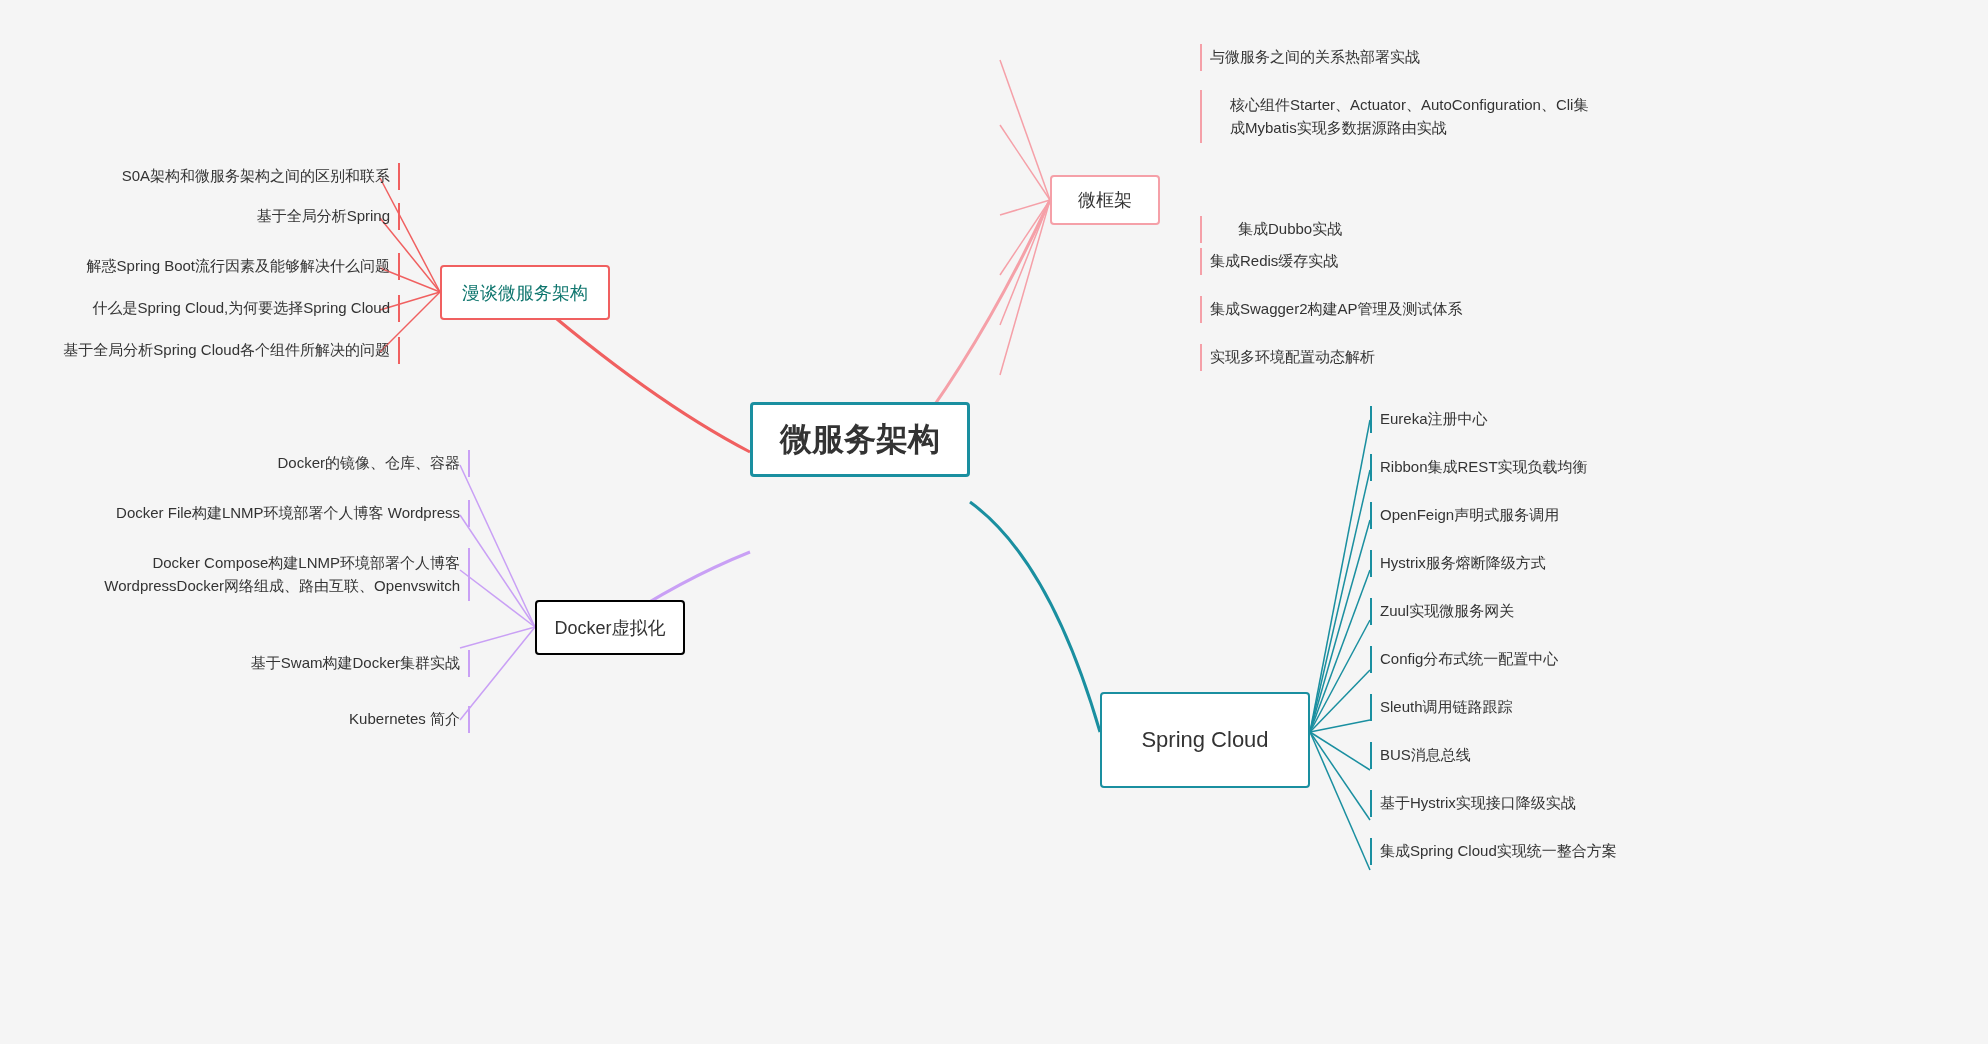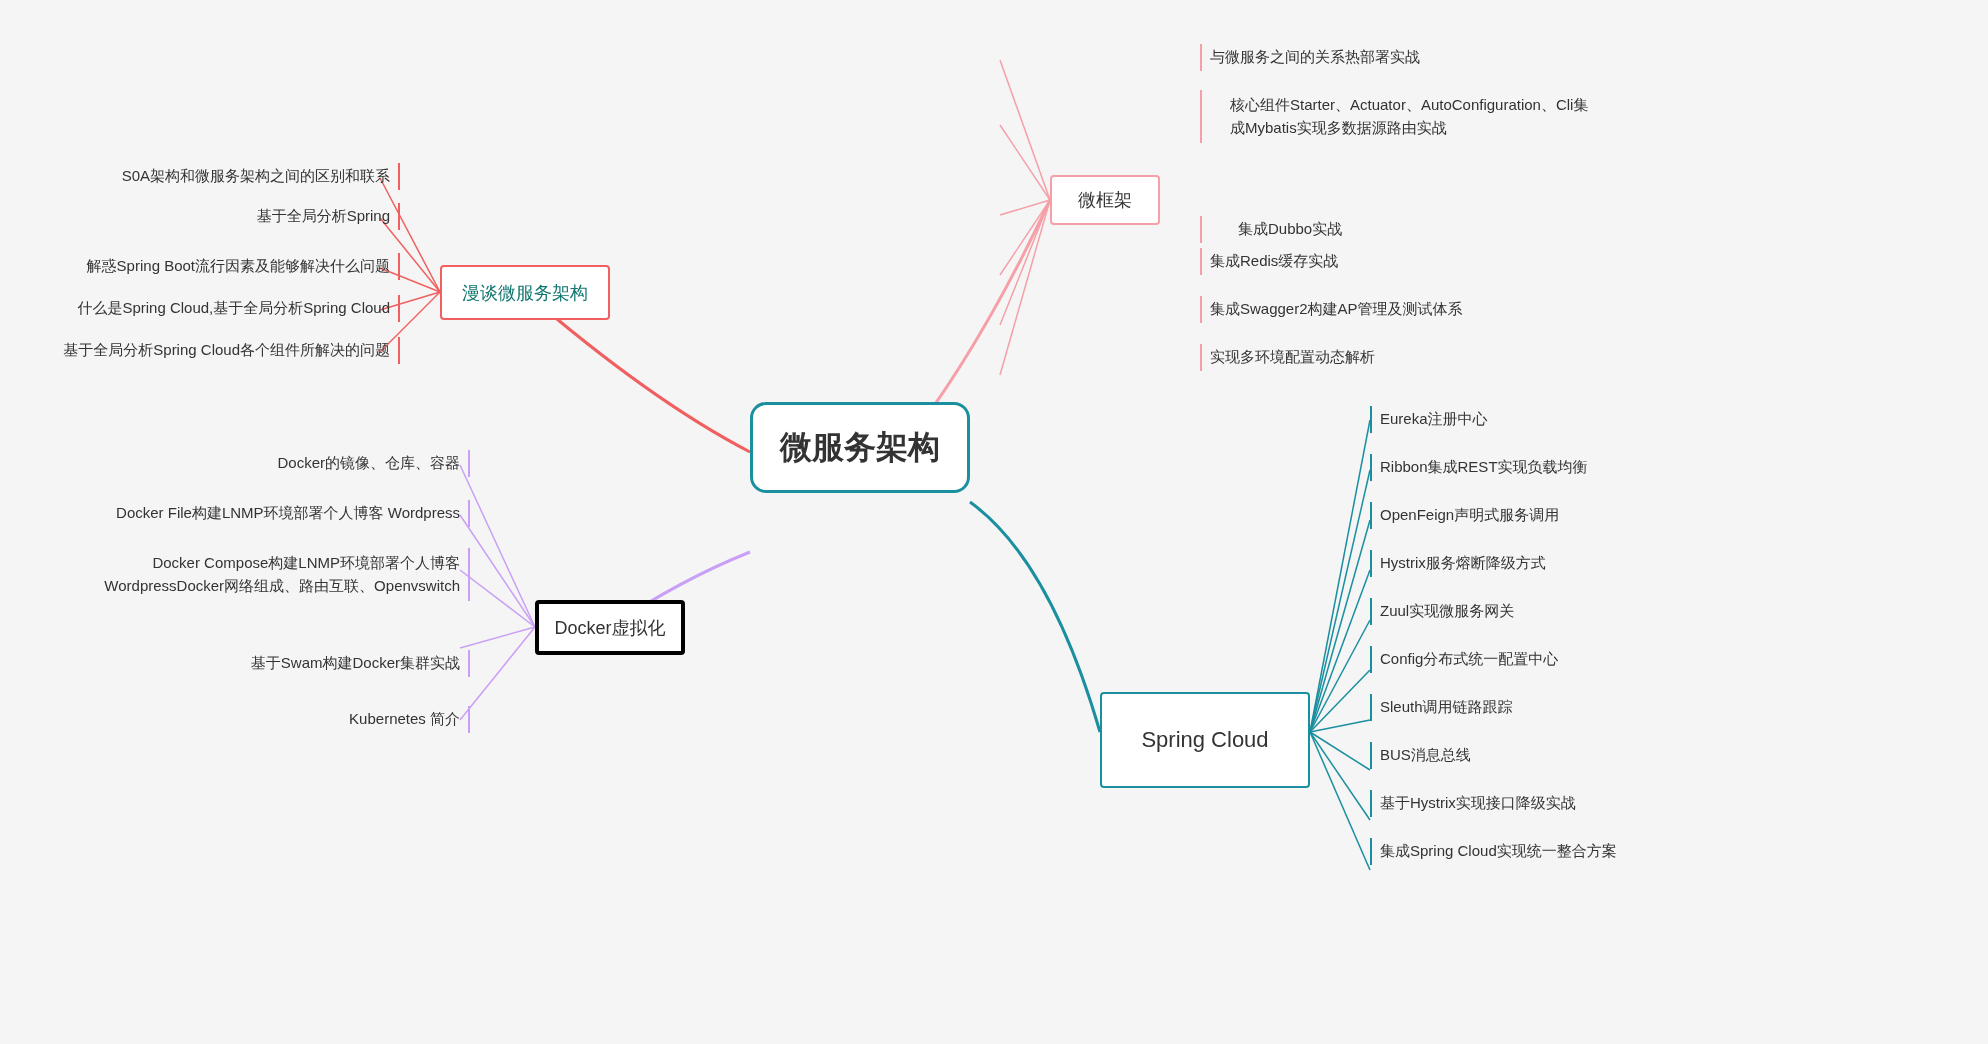--- a/index.html
+++ b/index.html
@@ -25,24 +25,24 @@
     }
     .node {
       position: absolute;
       display: flex;
       align-items: center;
       justify-content: center;
       text-align: center;
     }
     .node-center {
       width: 220px;
-      height: 91px;
+      height: 75px;
       border: 3px solid #1a8fa0;
       background: white;
-      border-radius: 16px;
+      border-radius: 4px;
       font-size: 32px;
       font-weight: bold;
       color: #333;
     }
     .node-spring-cloud {
       width: 210px;
       height: 96px;
       border: 2.5px solid #1a8fa0;
       background: white;
       border-radius: 4px;
@@ -54,21 +54,21 @@
       height: 50px;
       border: 2px solid #f5a0a8;
       background: white;
       border-radius: 4px;
       font-size: 18px;
       color: #333;
     }
     .node-docker {
       width: 150px;
       height: 55px;
-      border: 4px solid #000000;
+      border: 2px solid #000000;
       background: white;
       border-radius: 4px;
       font-size: 18px;
       color: #333;
     }
     .node-microservice {
       width: 170px;
       height: 55px;
       border: 2px solid #f06060;
       background: white;
@@ -183,21 +183,21 @@
   <div class="leaf-node leaf-border-left leaf-pink" style="left:1200px; top:44px;">与微服务之间的关系热部署实战</div>
   <div class="leaf-node leaf-border-left leaf-pink" style="left:1200px; top:90px; white-space: normal; width: 400px; line-height:1.5;padding-left:28px;">核心组件Starter、Actuator、AutoConfiguration、Cli集成Mybatis实现多数据源路由实战</div>
   <div class="leaf-node leaf-border-left leaf-pink" style="left:1200px; top:216px;padding-left:36px;">集成Dubbo实战</div>
   <div class="leaf-node leaf-border-left leaf-pink" style="left:1200px; top:248px;">集成Redis缓存实战</div>
   <div class="leaf-node leaf-border-left leaf-pink" style="left:1200px; top:296px;">集成Swagger2构建AP管理及测试体系</div>
   <div class="leaf-node leaf-border-left leaf-pink" style="left:1200px; top:344px;">实现多环境配置动态解析</div>
 
   <div class="leaf-node leaf-border-right leaf-red" style="right:1588px; top:163px;">S0A架构和微服务架构之间的区别和联系</div>
   <div class="leaf-node leaf-border-right leaf-red" style="right:1588px; top:203px;">基于全局分析Spring</div>
   <div class="leaf-node leaf-border-right leaf-red" style="right:1588px; top:253px;">解惑Spring Boot流行因素及能够解决什么问题</div>
-  <div class="leaf-node leaf-border-right leaf-red" style="right:1588px; top:295px;">什么是Spring Cloud,基于全局分析Spring Cloud</div>
+  <div class="leaf-node leaf-border-right leaf-red" style="right:1588px; top:295px;">什么是Spring Cloud,为何要选择Spring Cloud</div>
   <div class="leaf-node leaf-border-right leaf-red" style="right:1588px; top:337px;">基于全局分析Spring Cloud各个组件所解决的问题</div>
 
   <div class="leaf-node leaf-border-right leaf-purple" style="right:1518px; top:450px;">Docker的镜像、仓库、容器</div>
   <div class="leaf-node leaf-border-right leaf-purple" style="right:1518px; top:500px;">Docker File构建LNMP环境部署个人博客 Wordpress</div>
   <div class="leaf-node leaf-border-right leaf-purple" style="right:1518px; top:548px; white-space:normal; width:380px; text-align:right; line-height:1.5;">Docker Compose构建LNMP环境部署个人博客WordpressDocker网络组成、路由互联、Openvswitch</div>
   <div class="leaf-node leaf-border-right leaf-purple" style="right:1518px; top:650px;">基于Swam构建Docker集群实战</div>
   <div class="leaf-node leaf-border-right leaf-purple" style="right:1518px; top:706px;">Kubernetes 简介</div>
 
 </div>
 

